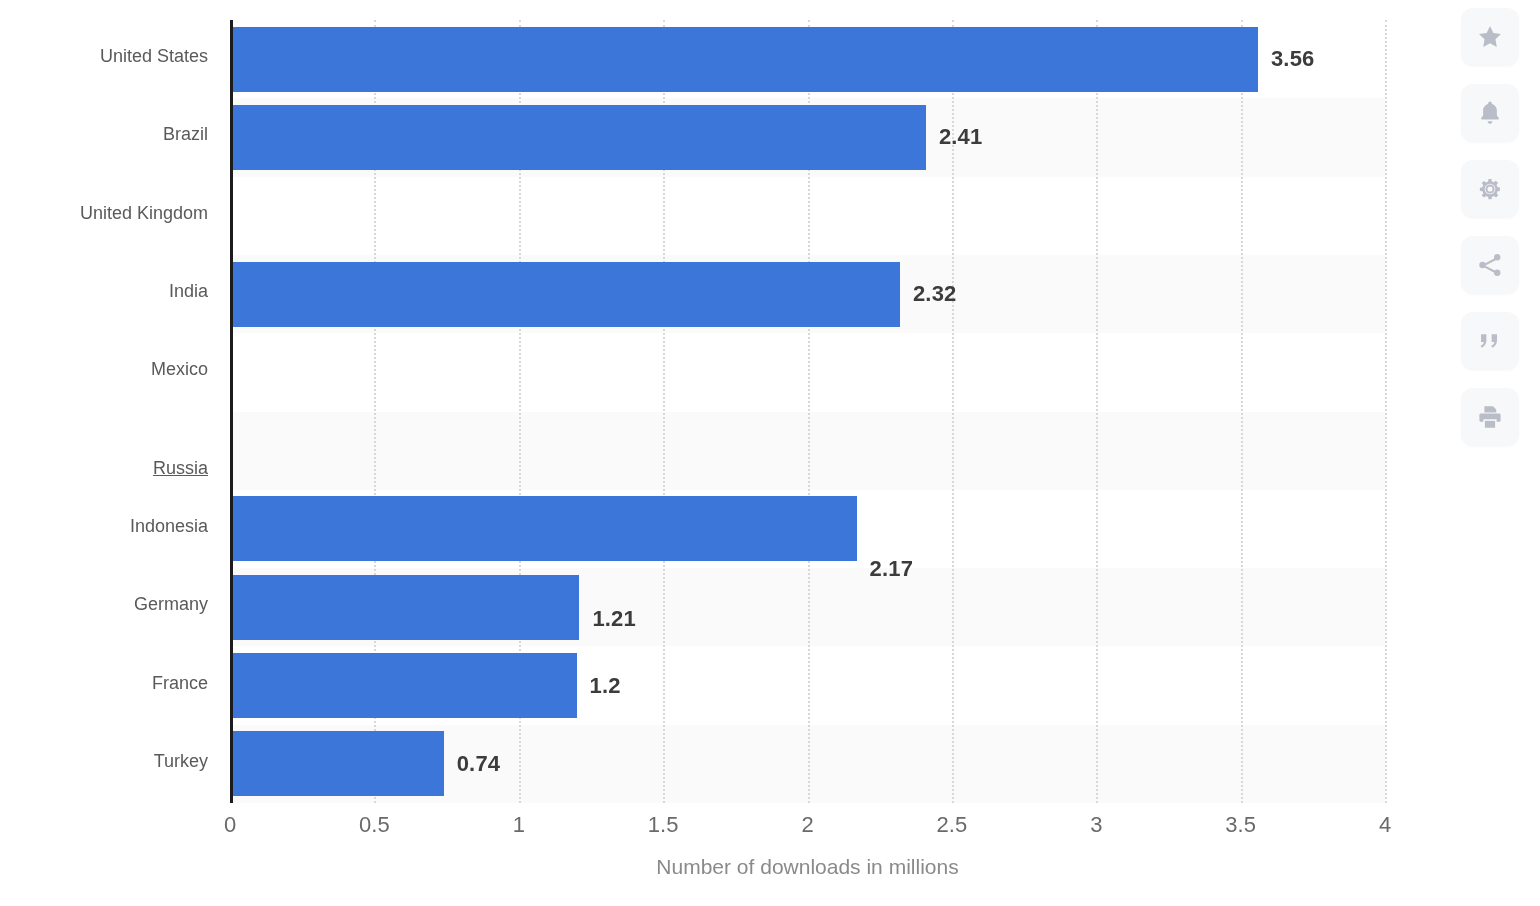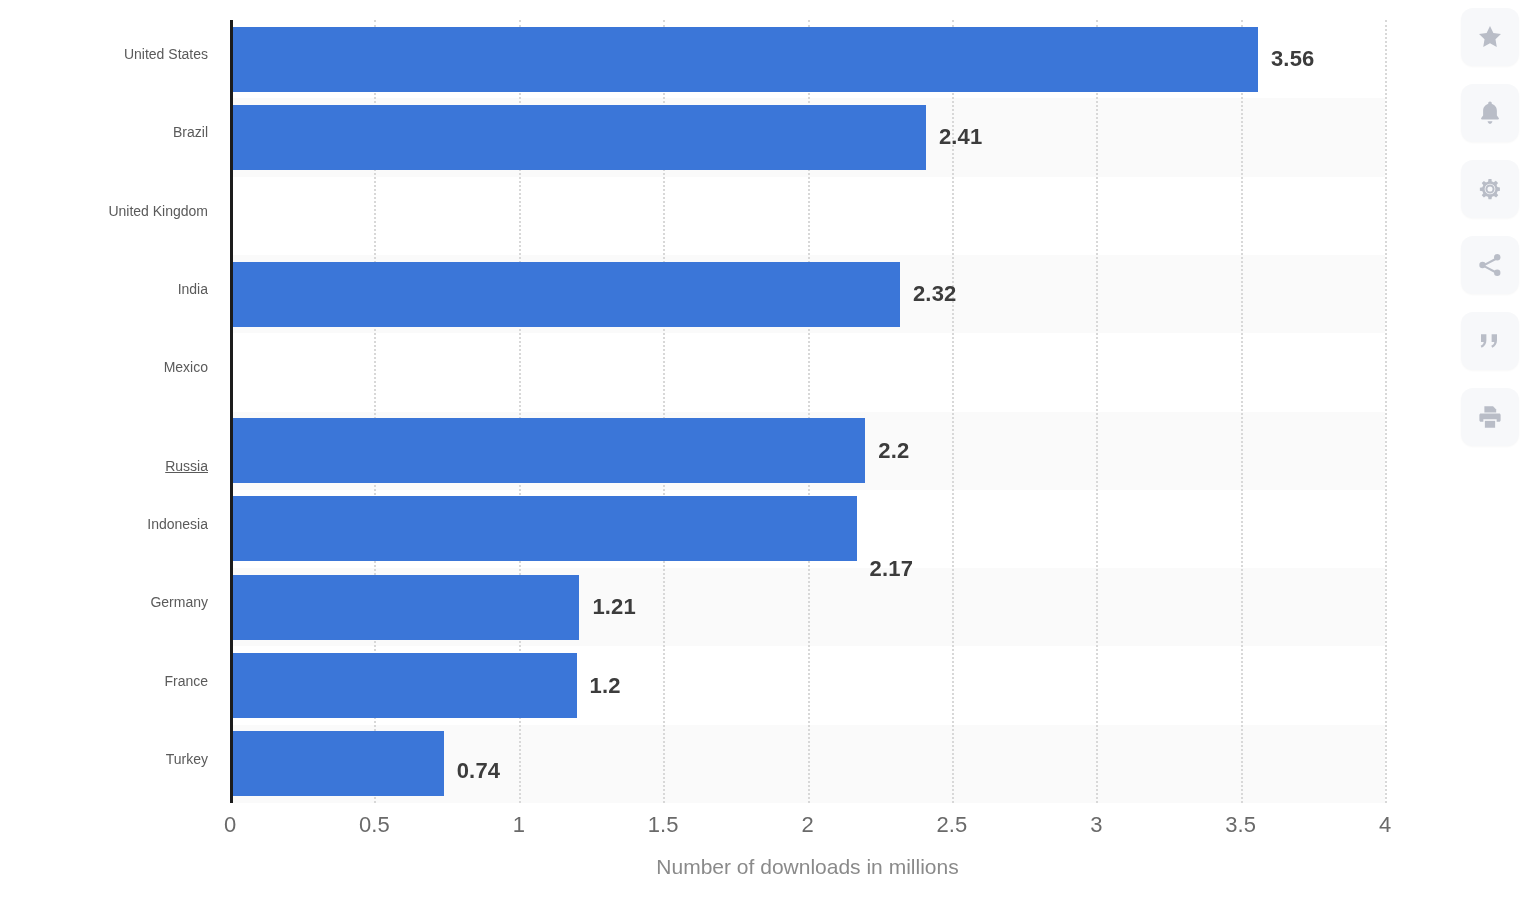--- a/index.html
+++ b/index.html
@@ -111,21 +111,21 @@
     top: 20px;
     width: 208px;
     height: 783px;
     z-index: 3;
   }
   .cat-label {
     position: absolute;
     right: 0;
     width: 100%;
     text-align: right;
-    font-size: 14px;
+    font-size: 18px;
     color: #5a5a5a;
     white-space: nowrap;
   }
 
   
   #x-tick-labels {
     position: absolute;
     left: 230px;
     top: 812px;
     width: 1155px;
@@ -215,39 +215,35 @@
             <div class="bar-value" style="left: 1040.95px; color: rgb(60, 60, 60);">3.56</div>
           </div>
           <div class="bar-row" style="top: 84.95px; height: 65px;">
             <div class="bar" style="width: 695.888px; background: rgb(59, 118, 216);"></div>
             <div class="bar-value" style="left: 708.888px; color: rgb(60, 60, 60);">2.41</div>
           </div>
           <div class="bar-row" style="top: 241.55px; height: 65px;">
             <div class="bar" style="width: 669.9px; background: rgb(59, 118, 216);"></div>
             <div class="bar-value" style="left: 682.9px; color: rgb(60, 60, 60);">2.32</div>
           </div>
-          <div class="bar-row" style="top: 398.15px; height: 65px;">
-            <div class="bar" style="width: 635.25px; background: rgb(59, 118, 216);"></div>
-            <div class="bar-value" style="left: 648.25px; color: rgb(60, 60, 60);">2.2</div>
-          </div>
           <div class="bar-row" style="top: 476.45px; height: 65px;">
             <div class="bar" style="width: 626.587px; background: rgb(59, 118, 216);"></div>
             <div class="bar-value" style="left: 639.587px; color: rgb(60, 60, 60); margin-top: 40px;">2.17</div>
           </div>
           <div class="bar-row" style="top: 554.75px; height: 65px;">
             <div class="bar" style="width: 349.387px; background: rgb(59, 118, 216);"></div>
-            <div class="bar-value" style="left: 362.387px; color: rgb(60, 60, 60);">1.21</div>
+            <div class="bar-value" style="left: 362.387px; color: rgb(60, 60, 60); margin-top: 12px;">1.21</div>
           </div>
           <div class="bar-row" style="top: 633.05px; height: 65px;">
             <div class="bar" style="width: 346.5px; background: rgb(59, 118, 216);"></div>
             <div class="bar-value" style="left: 359.5px; color: rgb(60, 60, 60);">1.2</div>
           </div>
           <div class="bar-row" style="top: 711.35px; height: 65px;">
             <div class="bar" style="width: 213.675px; background: rgb(59, 118, 216);"></div>
-            <div class="bar-value" style="left: 226.675px; color: rgb(60, 60, 60); margin-top: 7px;">0.74</div>
+            <div class="bar-value" style="left: 226.675px; color: rgb(60, 60, 60);">0.74</div>
           </div>
         </div>
     </div>
 
     <div id="y-axis-line" style="background: rgb(28, 28, 28);"></div>
 
     <div id="category-labels">
         <div class="cat-label" style="top: 26.15px; color: rgb(90, 90, 90);">United States</div>
         <div class="cat-label" style="top: 104.45px; color: rgb(90, 90, 90);">Brazil</div>
         <div class="cat-label" style="top: 182.75px; color: rgb(90, 90, 90);">United Kingdom</div>

